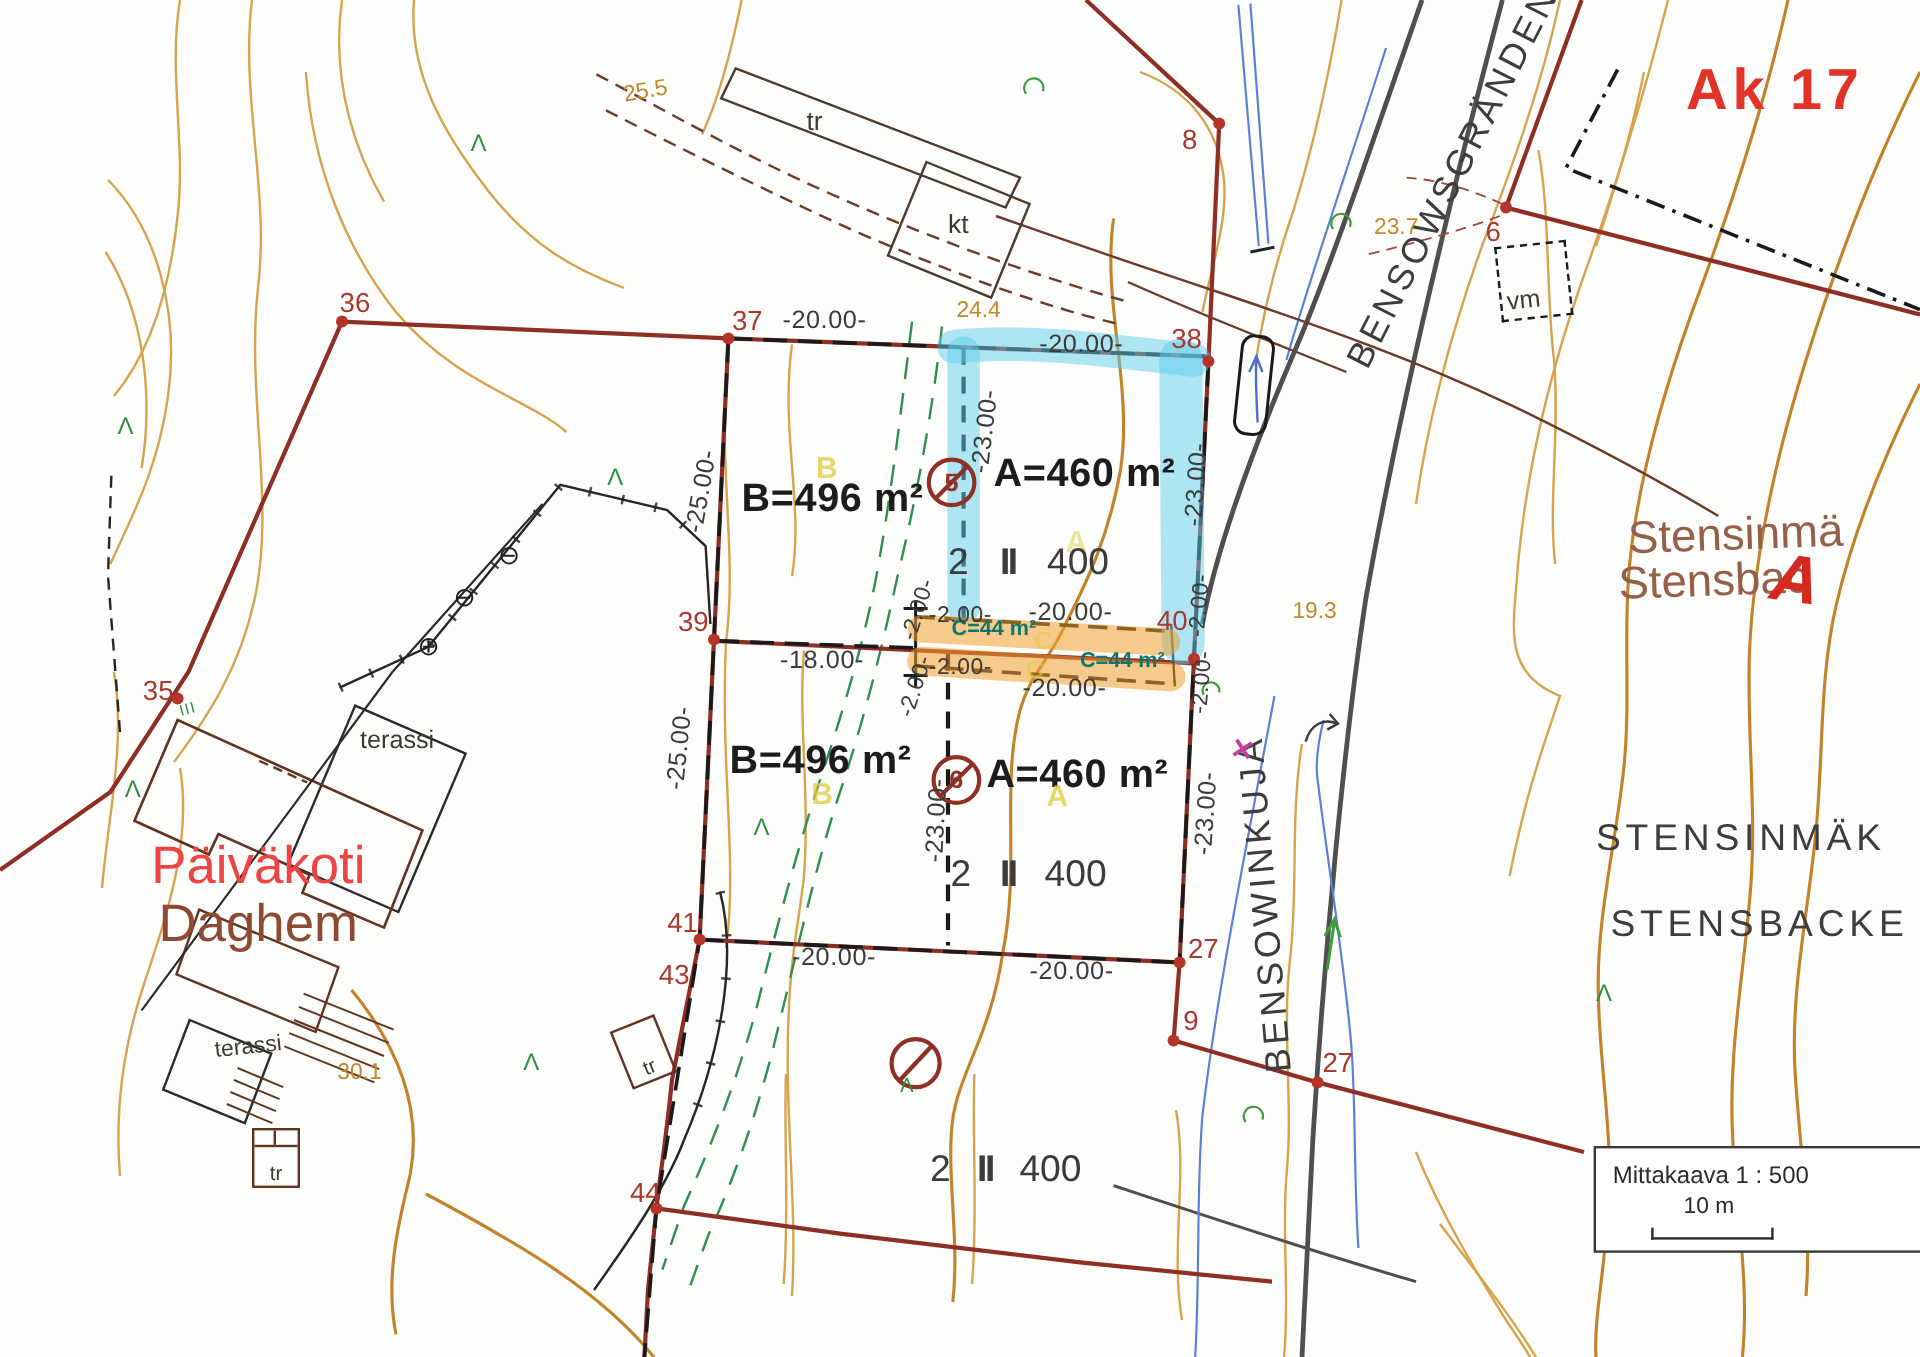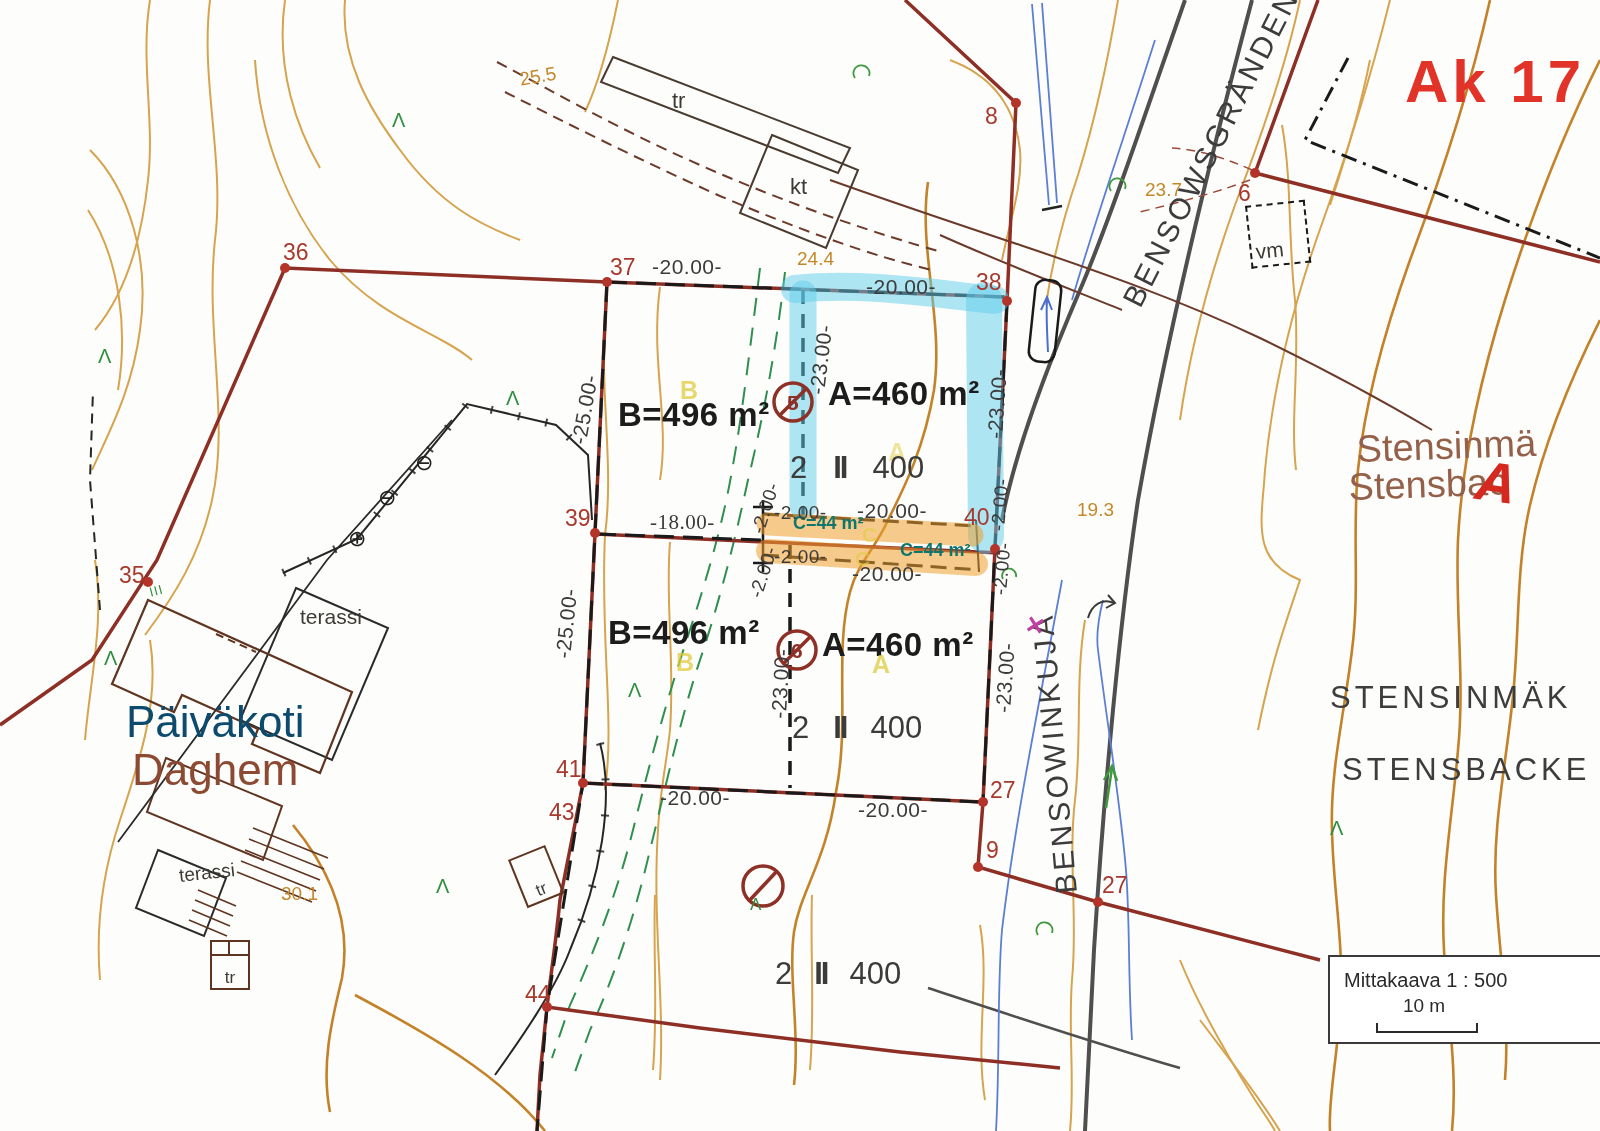--- a/index.html
+++ b/index.html
@@ -208,26 +208,26 @@
     <circle cx="978" cy="867" r="5"></circle>
       <circle cx="1098" cy="902" r="5"></circle>
       <circle cx="595" cy="533" r="5"></circle>
     <circle cx="583" cy="783" r="5"></circle>
       <circle cx="547" cy="1007" r="5"></circle>
       <circle cx="148" cy="582" r="5"></circle>
     <circle cx="1255" cy="173" r="5"></circle>
   </g>
 </svg>
 
-<div class="t" style="left:1405px;top:52px;font-size:60px;font-weight:bold;color:#e23328;letter-spacing:4px;">Ak 17</div>
+<div class="t" style="left:1405px;top:52px;font-size:48px;font-weight:bold;color:#e23328;letter-spacing:4px;">Ak 17</div>
 
 <div class="t street rot" style="left:1118px;top:298px;transform:rotate(-63deg);">BENSOWSGRÄNDEN</div>
 <div class="t street rot" style="left:1052px;top:895px;transform:rotate(-95deg);">BENSOWINKUJA</div>
 
-<div class="t" style="left:126px;top:700px;font-size:44px;font-weight:300;color:#0c4a6e;">Päiväkoti</div>
+<div class="t" style="left:126px;top:700px;font-size:44px;font-weight:300;color:#ef4444;">Päiväkoti</div>
 <div class="t" style="left:132px;top:748px;font-size:44px;font-weight:300;color:#8d4a33;">Daghem</div>
 <div class="t rot" style="left:1356px;top:430px;font-size:38px;font-weight:300;color:#95604a;transform:rotate(-2deg);">Stensinmä</div>
 <div class="t rot" style="left:1348px;top:468px;font-size:38px;font-weight:300;color:#95604a;transform:rotate(-2deg);">Stensbac</div>
 <div class="t rot" style="left:1480px;top:452px;font-size:56px;font-weight:bold;font-style:italic;color:#d5281f;transform:rotate(8deg);">A</div>
 <div class="t" style="left:1330px;top:682px;font-size:31px;color:#3d3d3d;letter-spacing:4px;">STENSINMÄK</div>
 <div class="t" style="left:1342px;top:754px;font-size:31px;color:#3d3d3d;letter-spacing:4px;">STENSBACKE</div>
 
 <div class="t area" style="left:618px;top:398px;">B=496 m²</div>
 <div class="t area" style="left:828px;top:377px;">A=460 m²</div>
 <div class="t area" style="left:608px;top:616px;">B=496 m²</div>
@@ -257,21 +257,21 @@
   <span class="fl">II</span>
   <span>400</span>
 </div>
 
 <div class="t dim" style="left:652px;top:256px;">-20.00-</div>
 <div class="t dim" style="left:866px;top:276px;">-20.00-</div>
 <div class="t dim rot" style="left:806px;top:393px;transform:rotate(-83deg);">-23.00-</div>
 <div class="t dim rot" style="left:984px;top:438px;transform:rotate(-86deg);">-23.00-</div>
 <div class="t dim rot" style="left:568px;top:442px;transform:rotate(-80deg);">-25.00-</div>
 <div class="t dim rot" style="left:552px;top:657px;transform:rotate(-84deg);">-25.00-</div>
-<div class="t dim" style="left:650px;top:512px;font-family:Liberation Serif, serif;">-18.00-</div>
+<div class="t dim" style="left:650px;top:540px;">-18.00-</div>
 <div class="t dim" style="left:857px;top:500px;">-20.00-</div>
 <div class="t dim" style="left:852px;top:563px;">-20.00-</div>
 <div class="t dim" style="left:774px;top:503px;font-size:19px;">-2.00-</div>
 <div class="t dim" style="left:774px;top:547px;font-size:19px;">-2.00-</div>
 <div class="t dim rot" style="left:748px;top:530px;font-size:19px;transform:rotate(-72deg);">-2.00-</div>
 <div class="t dim rot" style="left:746px;top:594px;font-size:19px;transform:rotate(-72deg);">-2.00-</div>
 <div class="t dim rot" style="left:988px;top:530px;font-size:19px;transform:rotate(-85deg);">-2.00-</div>
 <div class="t dim rot" style="left:990px;top:594px;font-size:19px;transform:rotate(-85deg);">-2.00-</div>
 <div class="t dim rot" style="left:768px;top:718px;transform:rotate(-87deg);">-23.00-</div>
 <div class="t dim rot" style="left:992px;top:712px;transform:rotate(-86deg);">-23.00-</div>

